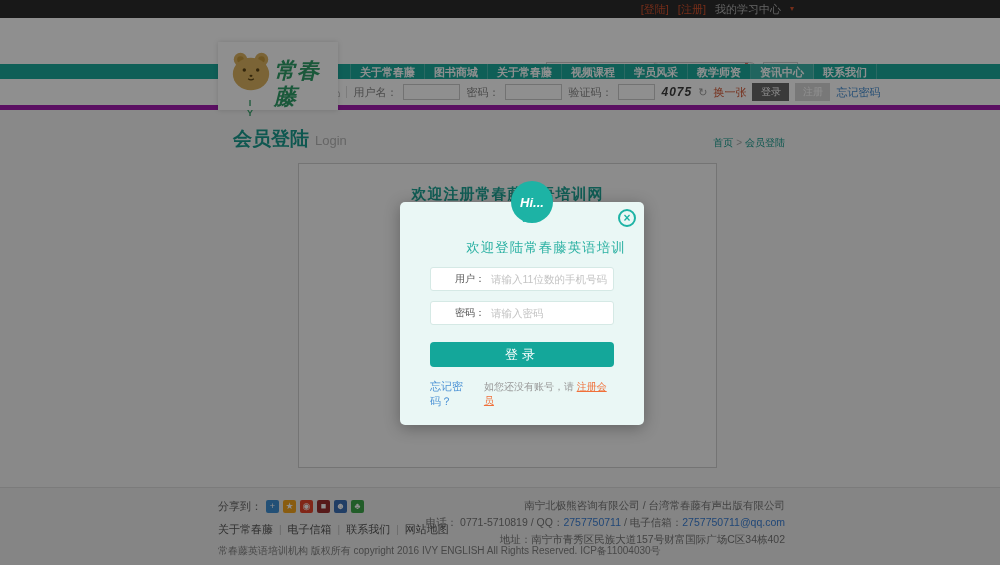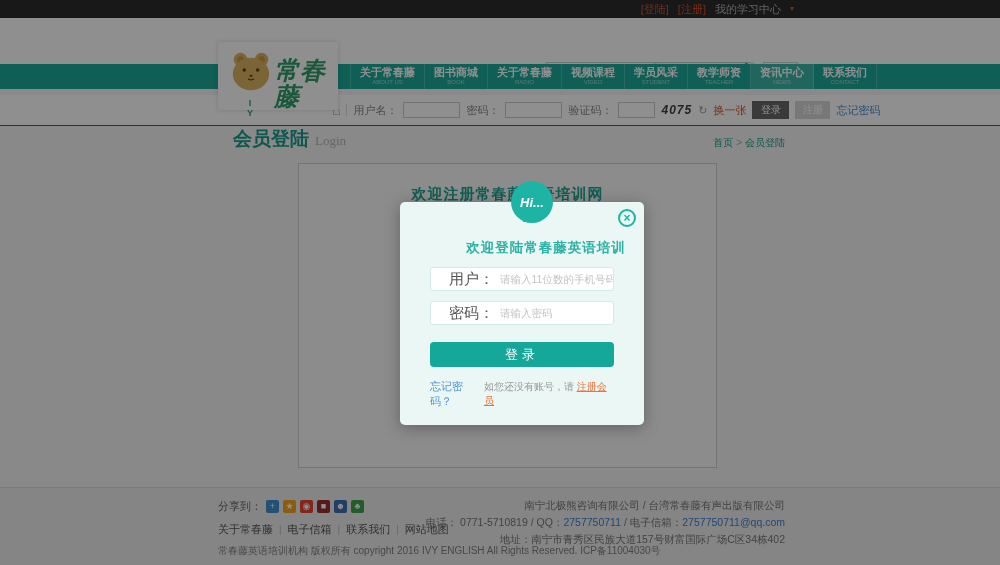--- a/index.html
+++ b/index.html
@@ -13,21 +13,21 @@
   .topbar-right { position:absolute; right:206px; display:flex; gap:9px; align-items:center; }
   .topbar-link { color:#d1512d; cursor:pointer; }
   .topbar-center { color:#b3b3b3; cursor:pointer; }
   .caret { color:#d1512d; font-size:8px; cursor:pointer; }
 
   
   .header { position:absolute; top:18px; left:0; width:100%; height:46px; background:#ffffff; }
   .logo { position:absolute; left:218px; top:42px; width:120px; height:68px; background:#fff; z-index:4; box-shadow:0 0 5px rgba(0,0,0,.15); cursor:pointer; }
   .bear-wrap { position:absolute; left:10px; top:8px; width:46px; text-align:center; }
   .logo-letters { font-size:9px; font-weight:bold; color:#35a06a; letter-spacing:13px; padding-left:11px; }
-  .brand { position:absolute; right:6px; top:16px; width:58px; font-family:"Liberation Serif", serif; font-style:italic; font-weight:bold; font-size:25px; line-height:26px; color:#2f9e68; letter-spacing:1px; }
+  .brand { position:absolute; right:6px; top:16px; width:58px; font-family:"Liberation Serif", serif; font-style:italic; font-weight:bold; font-size:22px; line-height:26px; color:#2f9e68; letter-spacing:1px; }
 
   .search { position:absolute; left:546px; top:44px; width:92px; height:17px; display:flex; }
   .search input { flex:1; border:1px solid #c9c9c9; border-right:none; font-size:9px; padding:0 4px; color:#666; outline:none; font-family:inherit; }
   .search input::placeholder { color:#a9a9a9; }
   .search-btn { width:18px; border:none; background:#1ba99c; display:flex; align-items:center; justify-content:center; cursor:pointer; }
 
   .phone-badge { position:absolute; left:650px; top:44px; height:17px; padding:0 9px; border:1px solid #c6c6c6; border-radius:9px; background:#fafafa; color:#17a093; font-style:italic; font-weight:bold; font-size:11px; line-height:15px; }
   .phone-icon { font-style:normal; margin-right:3px; font-size:11px; }
   .cart { position:absolute; left:744px; top:44px; display:flex; align-items:center; gap:3px; cursor:pointer; }
   .cart-label { border:1px solid #cfcfcf; font-size:9px; padding:0 4px; height:14px; line-height:12px; color:#666; background:#fff; }
@@ -36,37 +36,37 @@
   
   .nav { position:absolute; top:64px; left:0; width:100%; height:25px; }
   .nav-items { position:absolute; left:350px; top:0; height:100%; display:flex; }
   .nav-item { padding:2px 9px 0; text-align:center; border-right:1px solid rgba(255,255,255,.22); cursor:pointer; }
   .nav-item:first-child { border-left:1px solid rgba(255,255,255,.22); }
   .nav-item.active { background:rgba(255,255,255,.15); }
   .nav-cn { font-size:11px; color:#fff; font-weight:bold; line-height:12px; white-space:nowrap; }
   .nav-en { font-size:6px; color:rgba(255,255,255,.55); line-height:8px; white-space:nowrap; }
 
   
-  .strip { position:absolute; top:95px; left:0; width:100%; height:31px; background:#fff; border-bottom:1px solid #a21caf; }
+  .strip { position:absolute; top:79px; left:0; width:100%; height:31px; background:#fff; border-bottom:5px solid #a21caf; }
   .strip-row { position:absolute; left:332px; top:0; height:100%; display:flex; align-items:center; gap:6px; font-size:11px; color:#888; }
   .home-icon { font-size:14px; color:#9a9a9a; cursor:pointer; }
   .vsep { width:1px; height:12px; background:#ddd; }
   .strip input { width:57px; height:16px; border:1px solid #ccc; background:#fff; outline:none; font-size:10px; padding:0 3px; font-family:inherit; }
   .strip input.cap-input { width:37px; }
   .captcha-value { font-style:italic; font-weight:bold; color:#3e3e3e; font-size:12px; letter-spacing:1px; }
   .refresh-icon { color:#999; font-size:11px; cursor:pointer; }
   .change-link { color:#d1512d; cursor:pointer; }
   .btn-dark { width:37px; height:18px; background:#686868; color:#fff; font-size:10px; text-align:center; line-height:18px; border:none; cursor:pointer; font-family:inherit; }
   .btn-gray { width:35px; height:18px; background:#d6d6d6; color:#fff; font-size:10px; text-align:center; line-height:18px; border:none; cursor:pointer; font-family:inherit; }
   .forgot-strip { color:#4a90d2; cursor:pointer; }
 
   
   .title-row { position:absolute; top:126px; left:233px; right:215px; height:28px; }
   .title-cn { font-size:19px; font-weight:bold; color:#1a9c8f; }
-  .title-en { font-size:13px; color:#b5b5b5; margin-left:6px;font-family:Liberation Serif, serif; }
+  .title-en { font-size:13px; color:#b5b5b5; margin-left:6px; }
   .breadcrumb { position:absolute; right:0; bottom:4px; font-size:10px; color:#999;text-align:right; }
   .crumb { color:#1a9c8f; cursor:pointer; }
   .crumb-sep { color:#aaa; padding:0 3px; }
 
   
   .panel { position:absolute; left:298px; top:163px; width:419px; height:305px; border:1px solid #cfcfcf; background:#fafafa; }
   .panel-heading { margin-top:21px; text-align:center; color:#1fa597; font-size:15px; font-weight:bold; letter-spacing:1px; }
 
   
   .footer { position:absolute; top:487px; left:0; width:100%; height:78px; background:#ededed; border-top:1px solid #dcdcdc; color:#777; }
@@ -79,24 +79,24 @@
   .copyright { margin-top:7px; color:#808080; font-size:10px; }
   .footer-right { position:absolute; right:215px; top:9px; text-align:right; line-height:17px; font-size:10.5px; color:#777; }
   .blue { color:#3b7fd4; cursor:pointer; }
 
   
   .overlay { position:absolute; inset:0; background:rgba(0,0,0,0.44); z-index:10; }
   .modal { position:absolute; left:400px; top:202px; width:244px; height:223px; background:#eaf7f5; border-radius:5px; z-index:20; box-shadow:0 3px 16px rgba(0,0,0,.3); }
   .bubble { position:absolute; left:111px; top:-21px; width:42px; height:42px; border-radius:50%; color:#fff; font-style:italic; font-weight:bold; font-size:13px; display:flex; align-items:center; justify-content:center; z-index:21; }
   .bubble::after { content:""; position:absolute; left:5px; bottom:-6px; width:0; height:0; border:7px solid transparent; border-top-color:#1db3a5; transform:rotate(35deg); }
   .modal-close { position:absolute; right:8px; top:7px; width:18px; height:18px; border:2px solid #1db3a5; border-radius:50%; color:#1db3a5; font-size:12px; line-height:14px; text-align:center; font-weight:bold; cursor:pointer; background:transparent; }
-  .modal-title { padding-top:37px; text-align:center; color:#2cb1a3; font-size:13.5px; font-weight:bold; letter-spacing:1px;margin-left:48px; }
+  .modal-title { padding-top:37px; text-align:center; color:#2cb1a3; font-size:13.5px; font-weight:normal; letter-spacing:1px;margin-left:48px; }
   .modal-row { width:184px; height:24px; margin:10px auto 0; display:flex; align-items:center; background:#fff; border:1px solid #d5e9e5; border-radius:3px; }
   .modal-row:first-of-type { margin-top:14px; }
-  .modal-label { font-size:15px; color:#555; padding:0 6px 0 18px; white-space:nowrap; }
+  .modal-label { font-size:10px; color:#555; padding:0 6px 0 24px; white-space:nowrap; }
   .modal-input { flex:1; border:none; outline:none; font-size:10.5px; color:#333; background:transparent; min-width:0; font-family:inherit; }
   .modal-input::placeholder { color:#c4c4c4; }
   .modal-btn { display:block; width:184px; height:25px; margin:17px auto 0; border:none; border-radius:4px; color:#fff; font-size:13px; letter-spacing:4px; cursor:pointer; font-family:inherit; }
   .modal-links { width:184px; margin:12px auto 0; display:flex; justify-content:space-between; align-items:baseline; }
   .forgot { color:#4f94d6; font-size:11px; cursor:pointer; }
   .reg-hint { color:#999; font-size:10px; }
   .reg-link { color:#f0703a; text-decoration:underline; font-size:10px; cursor:pointer; }
 </style>
 </head>
 <body>

